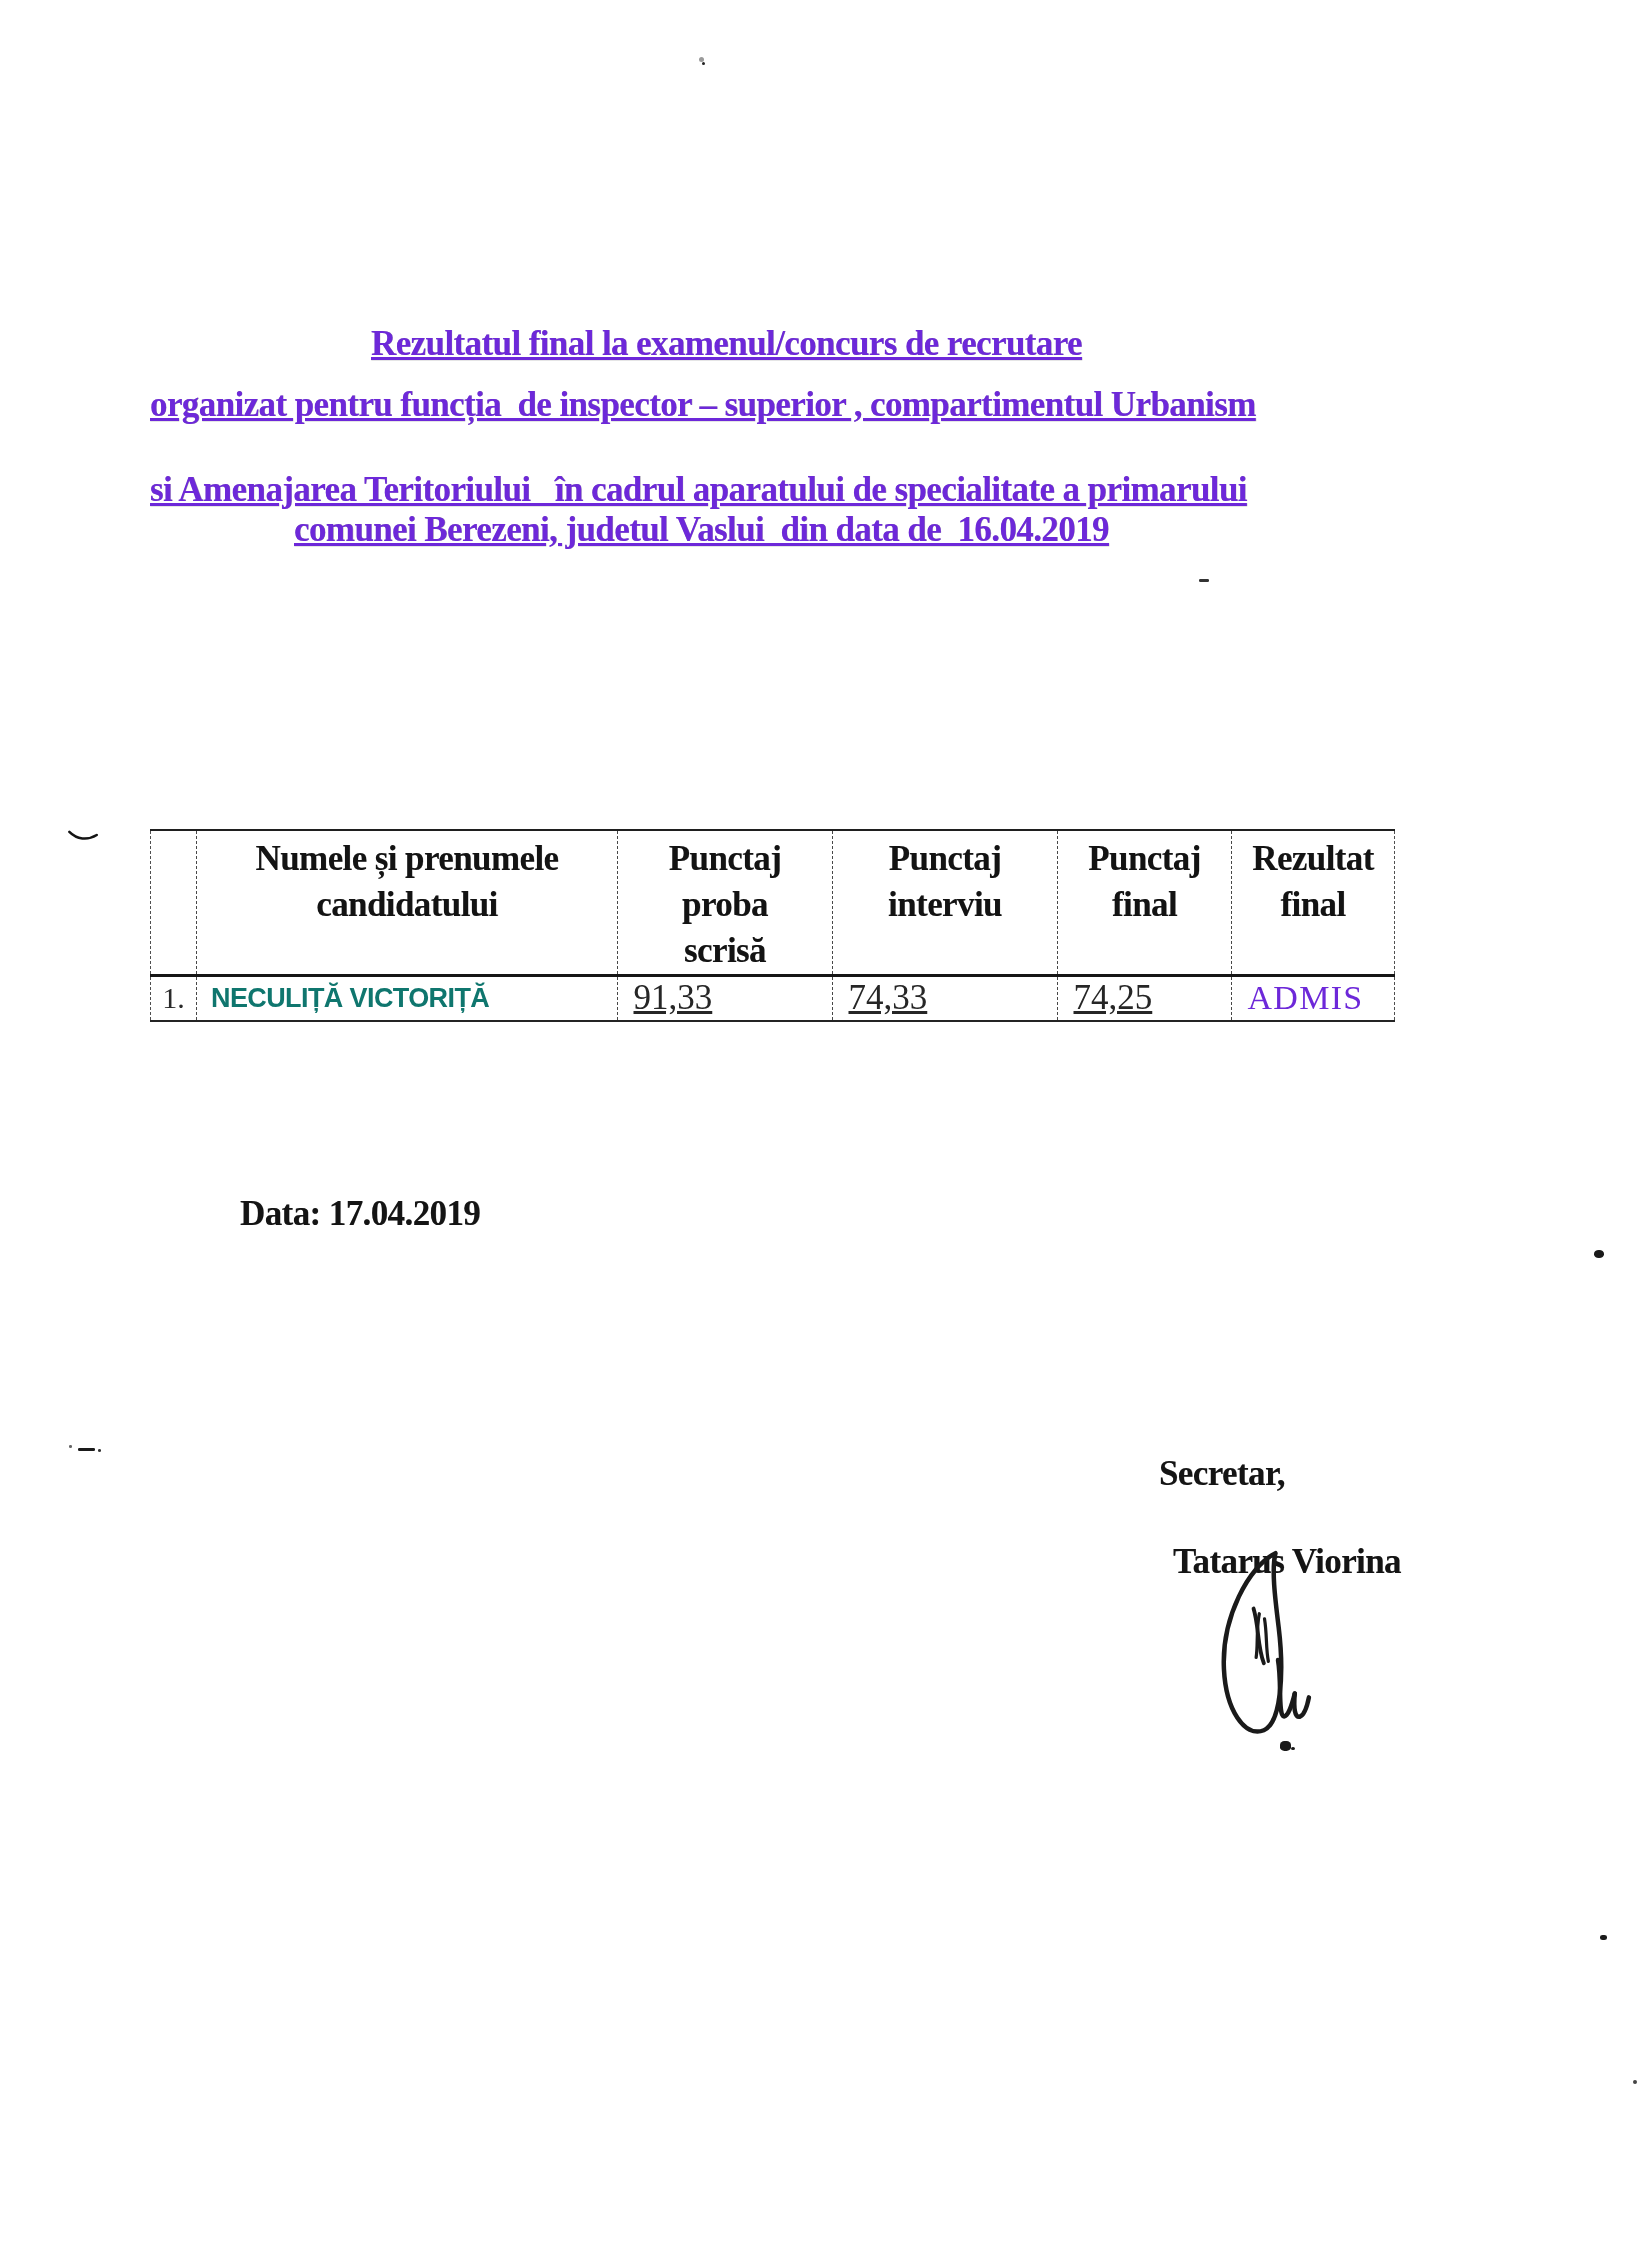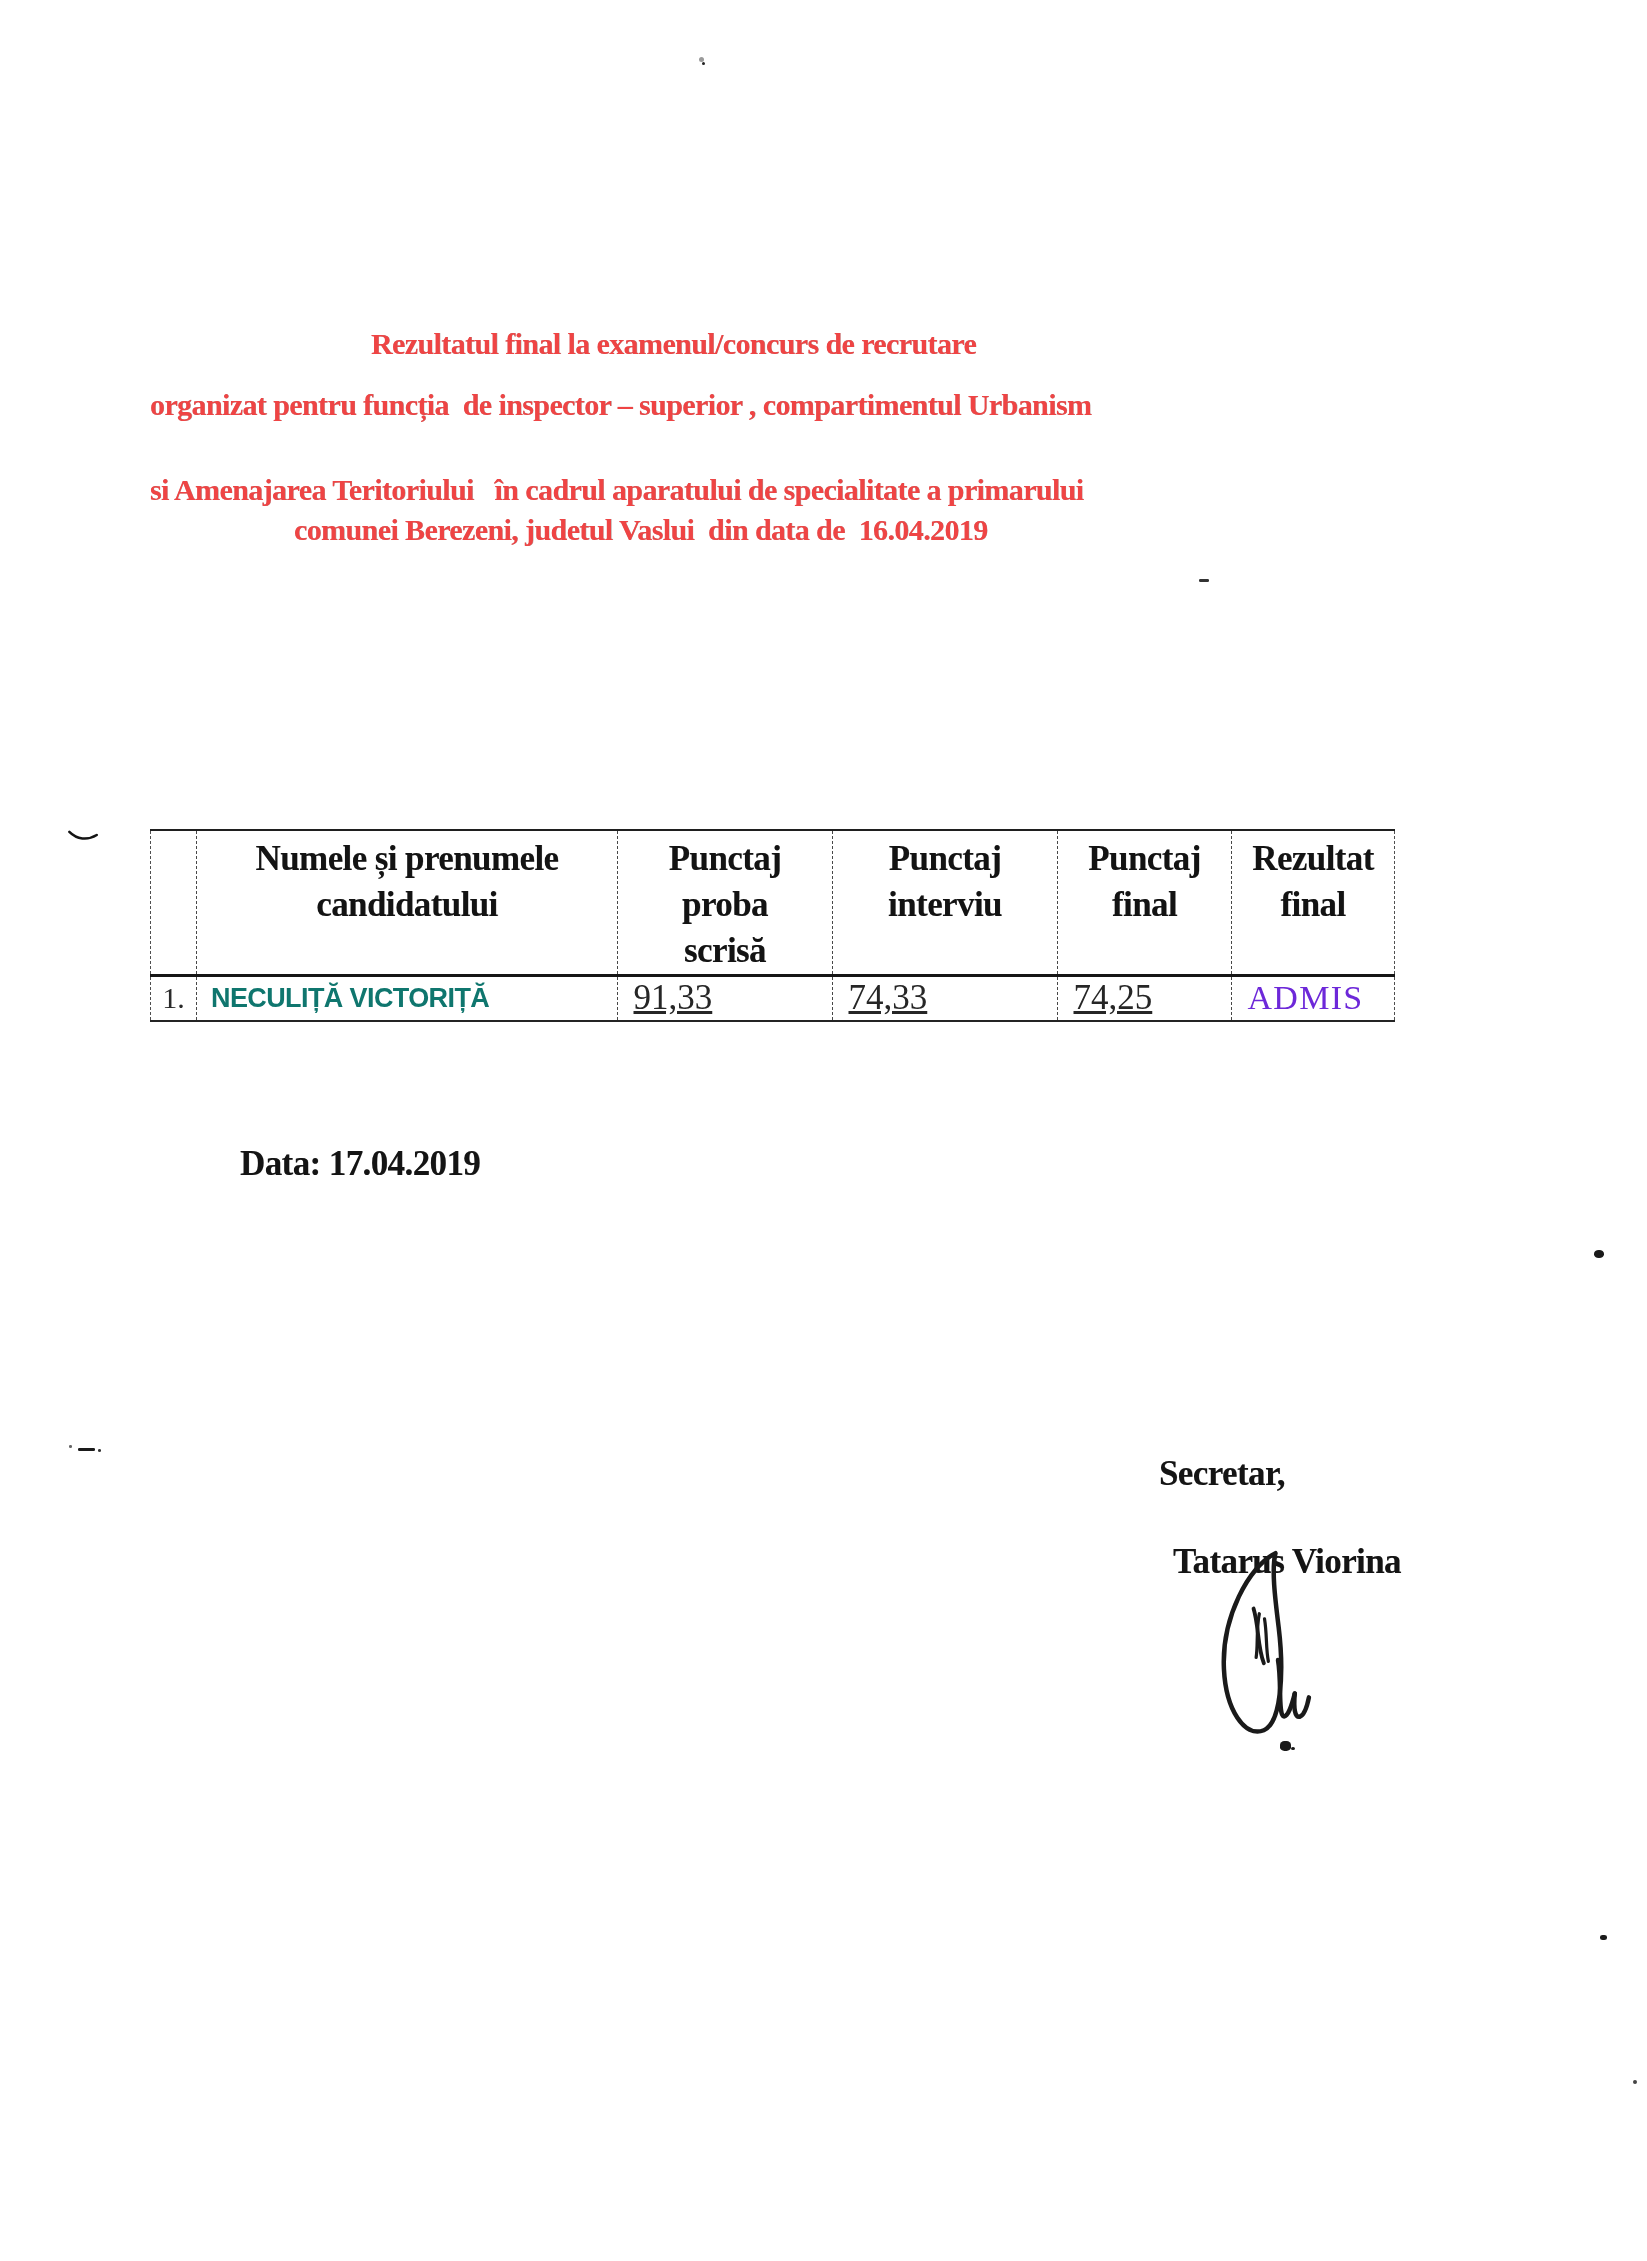--- a/index.html
+++ b/index.html
@@ -12,26 +12,27 @@
     color: #161616;
     position: relative;
     overflow: hidden;
   }
   .abs { position: absolute; }
 
   
   .t-line {
     position: absolute;
     font-weight: bold;
-    font-size: 30px;
+    font-size: 35px;
     line-height: 35px;
     letter-spacing: -0.6px;
     white-space: pre;
-    color: #ef4444;
+    color: #6d28d9;
     text-shadow: 0.3px 0.3px 0 rgba(10,10,10,0.35);
+    text-decoration: underline;
   }
 
   
   .doc-table {
     position: absolute;
     left: 150px;
     top: 829px;
     width: 1245px;
     border-collapse: collapse;
     table-layout: fixed;
@@ -153,21 +154,21 @@
         <td class="cell-no">1.</td>
         <td class="cell-name">NECULIȚĂ VICTORIȚĂ</td>
         <td class="cell-score">91,33</td>
         <td class="cell-score">74,33</td>
         <td class="cell-score">74,25</td>
         <td class="cell-result">ADMIS</td>
       </tr>
     </tbody>
   </table>
 
-  <div class="date-line" style="left:240px; top:1146px;">Data: 17.04.2019</div>
+  <div class="date-line" style="left:240px; top:1196px;">Data: 17.04.2019</div>
 
   <div class="sig-role" style="left:1159px; top:1456px;">Secretar,</div>
   <div class="sig-name" style="left:1173px; top:1544px;">Tatarus Viorina</div>
 
   <svg class="sig-svg" width="103" height="197" viewBox="0 0 160 305">
     <g fill="none" stroke="#1a1a1a" stroke-width="7" stroke-linecap="round">
       <path d="M 97,6 C 56,26 13,106 17,186 C 20,249 49,293 79,281 C 105,270 111,196 102,121 C 96,73 91,31 97,6"></path>
       <path d="M 63,92 C 71,117 69,152 79,177" stroke-width="6"></path>
       <path d="M 72,100 C 67,124 70,150 67,168" stroke-width="5"></path>
       <path d="M 80,108 C 84,132 82,154 86,174" stroke-width="5"></path>

